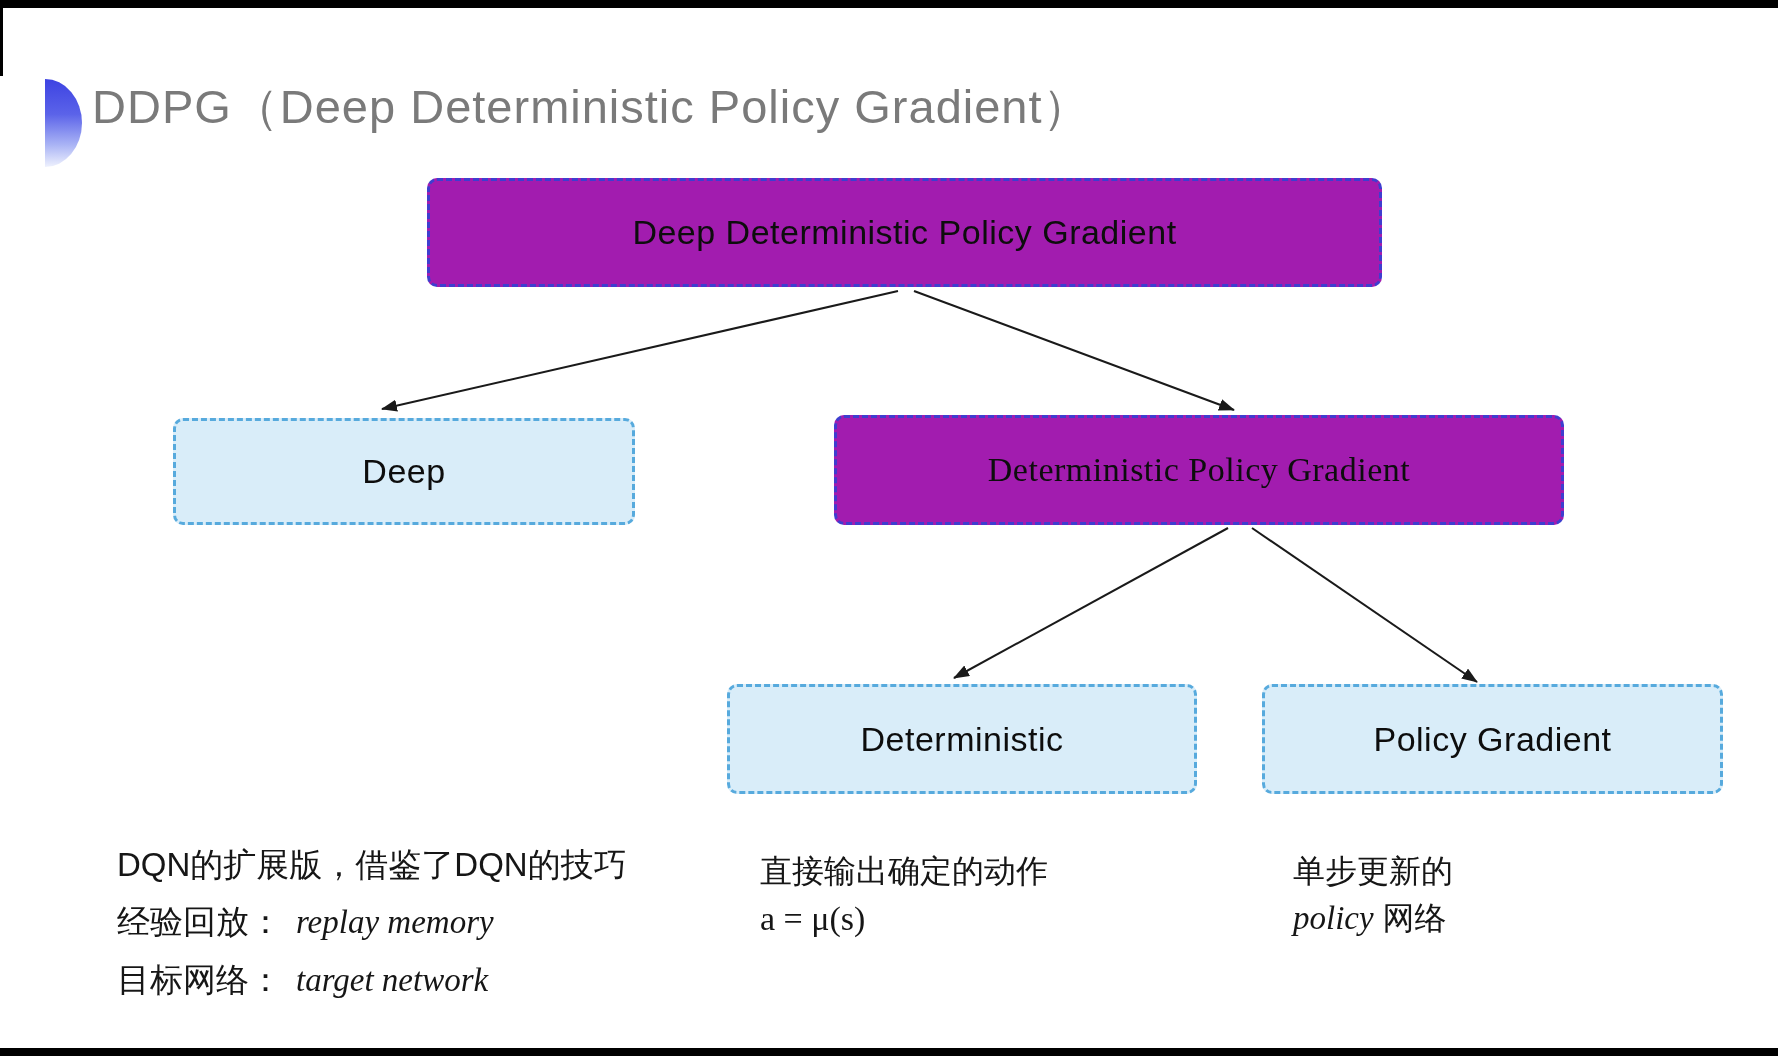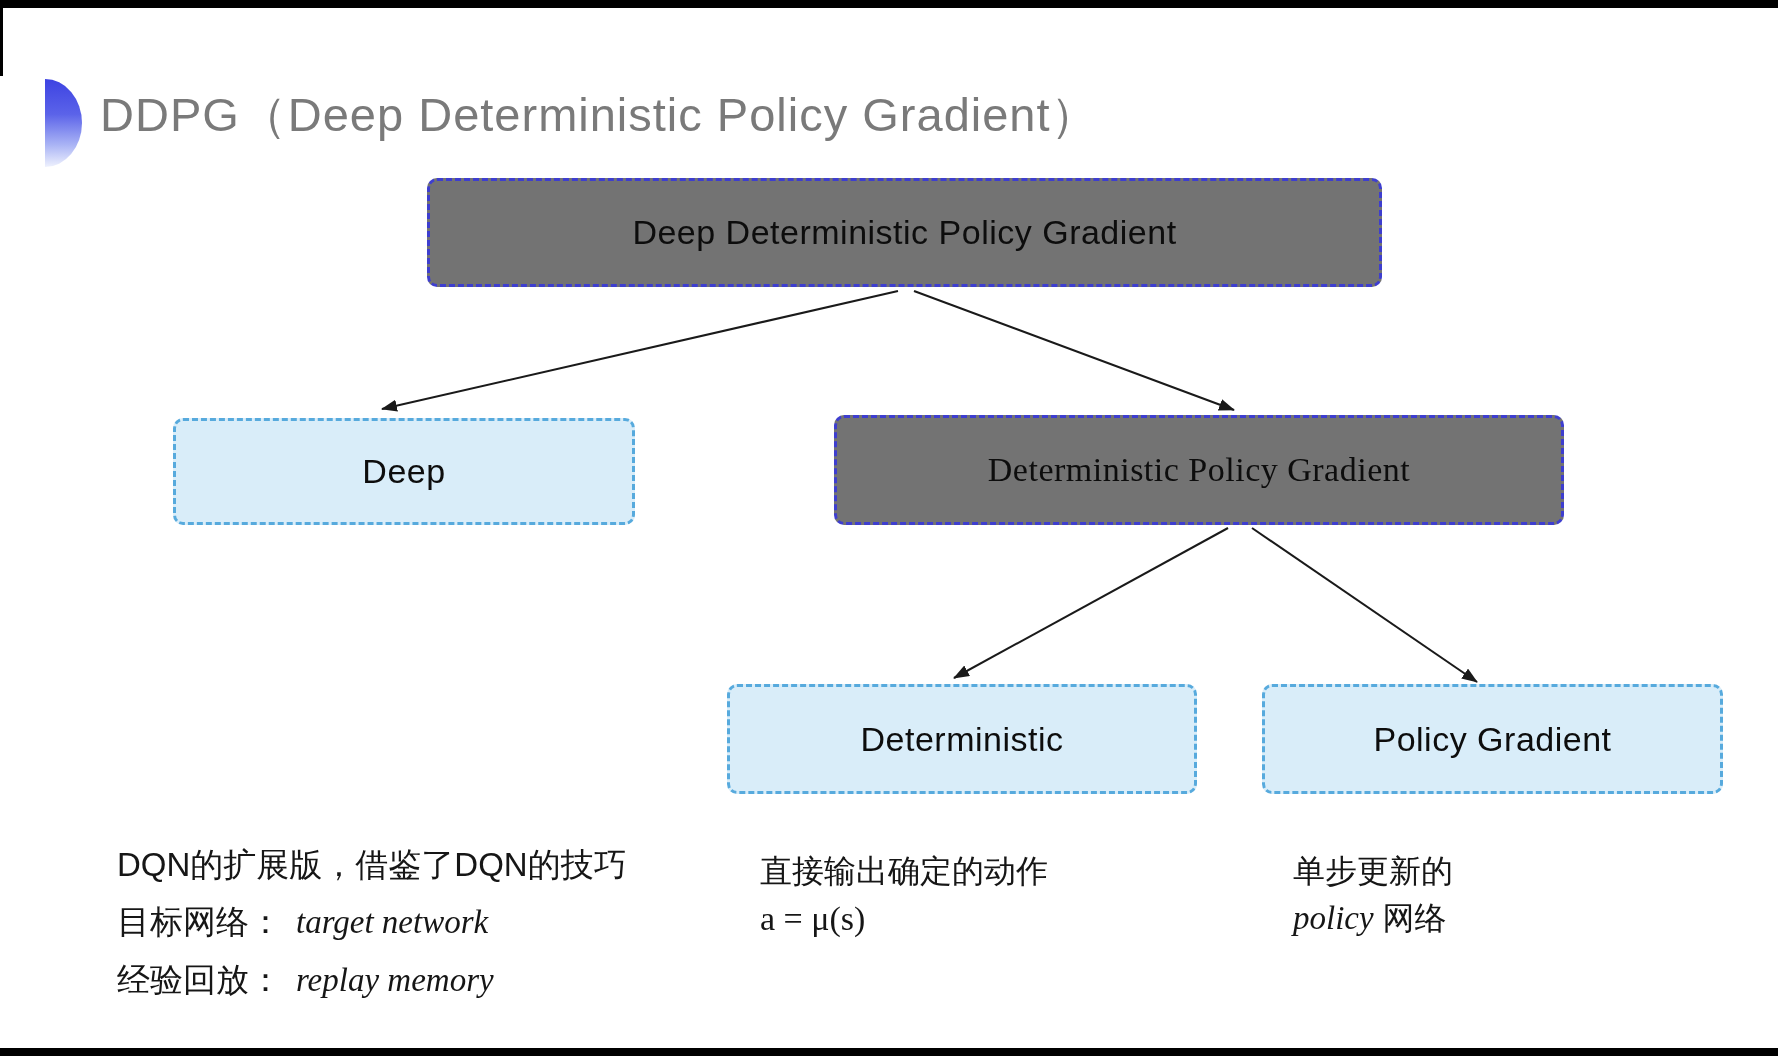--- a/index.html
+++ b/index.html
@@ -13,33 +13,33 @@
   .bar-bottom { left:0; top:1048px; width:1778px; height:8px; }
   .bar-left   { left:0; top:0; width:3px; height:76px; }
 
   
   .title-bullet {
     position:absolute; left:45px; top:79px; width:37px; height:88px;
     border-radius:0 100% 100% 0 / 0 50% 50% 0;
     background:linear-gradient(180deg,#3d43e2 0%,#5b63e9 40%,#aab4f5 75%,#eef1fd 100%);
   }
   .page-title {
-    position:absolute; left:92px; top:76px; margin:8px;
+    position:absolute; left:92px; top:76px; margin:0;
     font-size:47px; font-weight:400; color:#7a7a7a; letter-spacing:1px;
     white-space:nowrap;
   }
 
   
   .node {
     position:absolute; box-sizing:border-box;
     display:flex; align-items:center; justify-content:center;
     border-radius:10px; font-size:34px; font-weight:500; color:#0d0d0d;
     letter-spacing:0.5px; white-space:nowrap;
   }
-  .node-purple { background:#737373; border:3px dashed #3e3ecf; }
+  .node-purple { background:#a21caf; border:3px dashed #3e3ecf; }
   .node-cyan   { background:#d9edf9; border:3px dashed #57aadd; }
   .n0 { left:427px;  top:178px; width:955px; height:109px; }
   .n1 { left:173px;  top:418px; width:462px; height:107px; }
   .n2 { left:834px;  top:415px; width:730px; height:110px;font-family:Liberation Serif, serif; }
   .n3 { left:715px;  top:684px; width:470px; height:110px;margin-left:12px; }
   .n4 { left:1262px; top:684px; width:461px; height:110px; }
 
   .edges { position:absolute; left:0; top:0; width:1778px; height:1056px; pointer-events:none; }
 
   
@@ -79,22 +79,22 @@
     </svg>
 
   <div class="node node-purple n0">Deep Deterministic Policy Gradient</div>
   <div class="node node-cyan   n1">Deep</div>
   <div class="node node-purple n2">Deterministic Policy Gradient</div>
   <div class="node node-cyan   n3">Deterministic</div>
   <div class="node node-cyan   n4">Policy Gradient</div>
 
   <div class="note note-left">
     <div>DQN的扩展版，借鉴了DQN的技巧</div>
+    <div><span>经验回放：</span><span class="it gap">replay memory</span></div>
     <div><span>目标网络：</span><span class="it gap">target network</span></div>
-    <div><span>经验回放：</span><span class="it gap">replay memory</span></div>
   </div>
 
   <div class="note note-mid">
     <div>直接输出确定的动作</div>
     <div class="formula">a = μ(s)</div>
   </div>
 
   <div class="note note-right">
     <div>单步更新的</div>
     <div><span class="it">policy</span><span> 网络</span></div>

